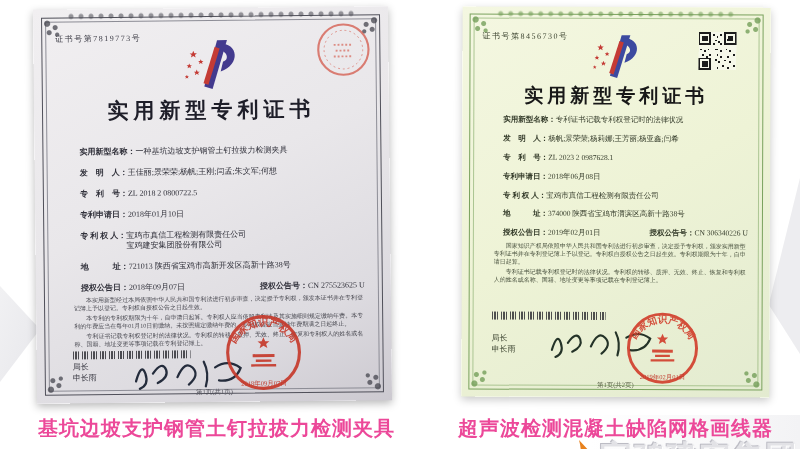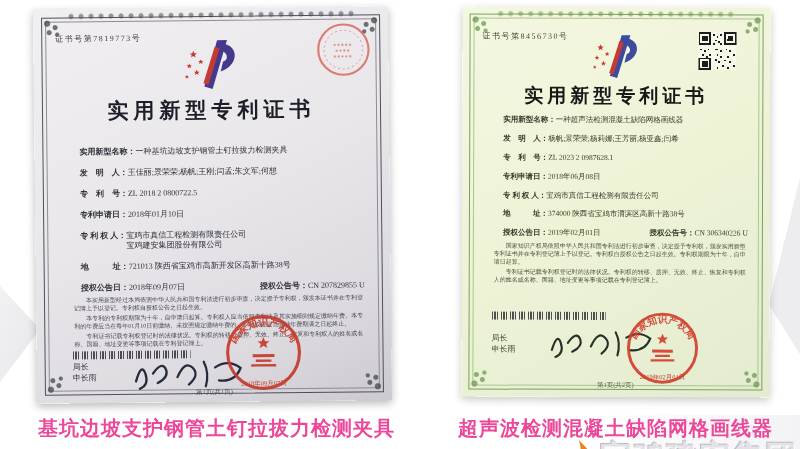--- a/index.html
+++ b/index.html
@@ -164,21 +164,21 @@
       <span class="lbl">专 利 权 人：</span><span class="val">宝鸡市真信工程检测有限责任公司
 宝鸡建安集团股份有限公司</span>
     </div>
     <div class="row">
       <span class="lbl">地　　　址：</span><span class="val">721013 陕西省宝鸡市高新开发区高新十路38号</span>
     </div>
     <div class="row grant">
       <span class="lbl">授权公告日：</span>
         <span class="val">2018年09月07日</span>
       <span class="lbl g2">授权公告号：</span>
-        <span class="val">CN 207829855 U</span>
+        <span class="val">CN 275523625 U</span>
     </div>
   </div>
 
   <div class="paras">
     <p>本实用新型经过本局依照中华人民共和国专利法进行初步审查，决定授予专利权，颁发本证书并在专利登记簿上予以登记。专利权自授权公告之日起生效。</p>
     <p>本专利的专利权期限为十年，自申请日起算。专利权人应当依照专利法及其实施细则规定缴纳年费。本专利的年费应当在每年01月10日前缴纳。未按照规定缴纳年费的，专利权自应当缴纳年费期满之日起终止。</p>
     <p>专利证书记载专利权登记时的法律状况。专利权的转移、质押、无效、终止、恢复和专利权人的姓名或名称、国籍、地址变更等事项记载在专利登记簿上。</p>
   </div>
 
   <div class="barcode"></div>
@@ -277,21 +277,21 @@
       <path transform="translate(13,36) scale(0.8)" d="M0,-4 L1.2,-1.2 4,-1.2 1.8,0.6 2.6,3.4 0,1.7 -2.6,3.4 -1.8,0.6 -4,-1.2 -1.2,-1.2 Z"></path>
       <path transform="translate(22,44) scale(0.9)" d="M0,-4 L1.2,-1.2 4,-1.2 1.8,0.6 2.6,3.4 0,1.7 -2.6,3.4 -1.8,0.6 -4,-1.2 -1.2,-1.2 Z"></path>
       <path transform="translate(10,49) scale(0.65)" d="M0,-4 L1.2,-1.2 4,-1.2 1.8,0.6 2.6,3.4 0,1.7 -2.6,3.4 -1.8,0.6 -4,-1.2 -1.2,-1.2 Z"></path>
     </g>
   </svg>
 
   <div class="cert-title">实用新型专利证书</div>
 
   <div class="fields">
     <div class="row">
-      <span class="lbl">实用新型名称：</span><span class="val">一种超声法检测混凝土缺陷网格画线器</span>
+      <span class="lbl">实用新型名称：</span><span class="val">专利证书记载专利权登记时的法律状况</span>
     </div>
     <div class="row">
       <span class="lbl">发　明　人：</span><span class="val">杨帆;景荣荣;杨莉娜;王芳丽;杨亚鑫;闫希</span>
     </div>
     <div class="row">
       <span class="lbl">专　利　号：</span><span class="val">ZL 2023 2 0987628.1</span>
     </div>
     <div class="row">
       <span class="lbl">专利申请日：</span><span class="val">2018年06月08日</span>
     </div>

